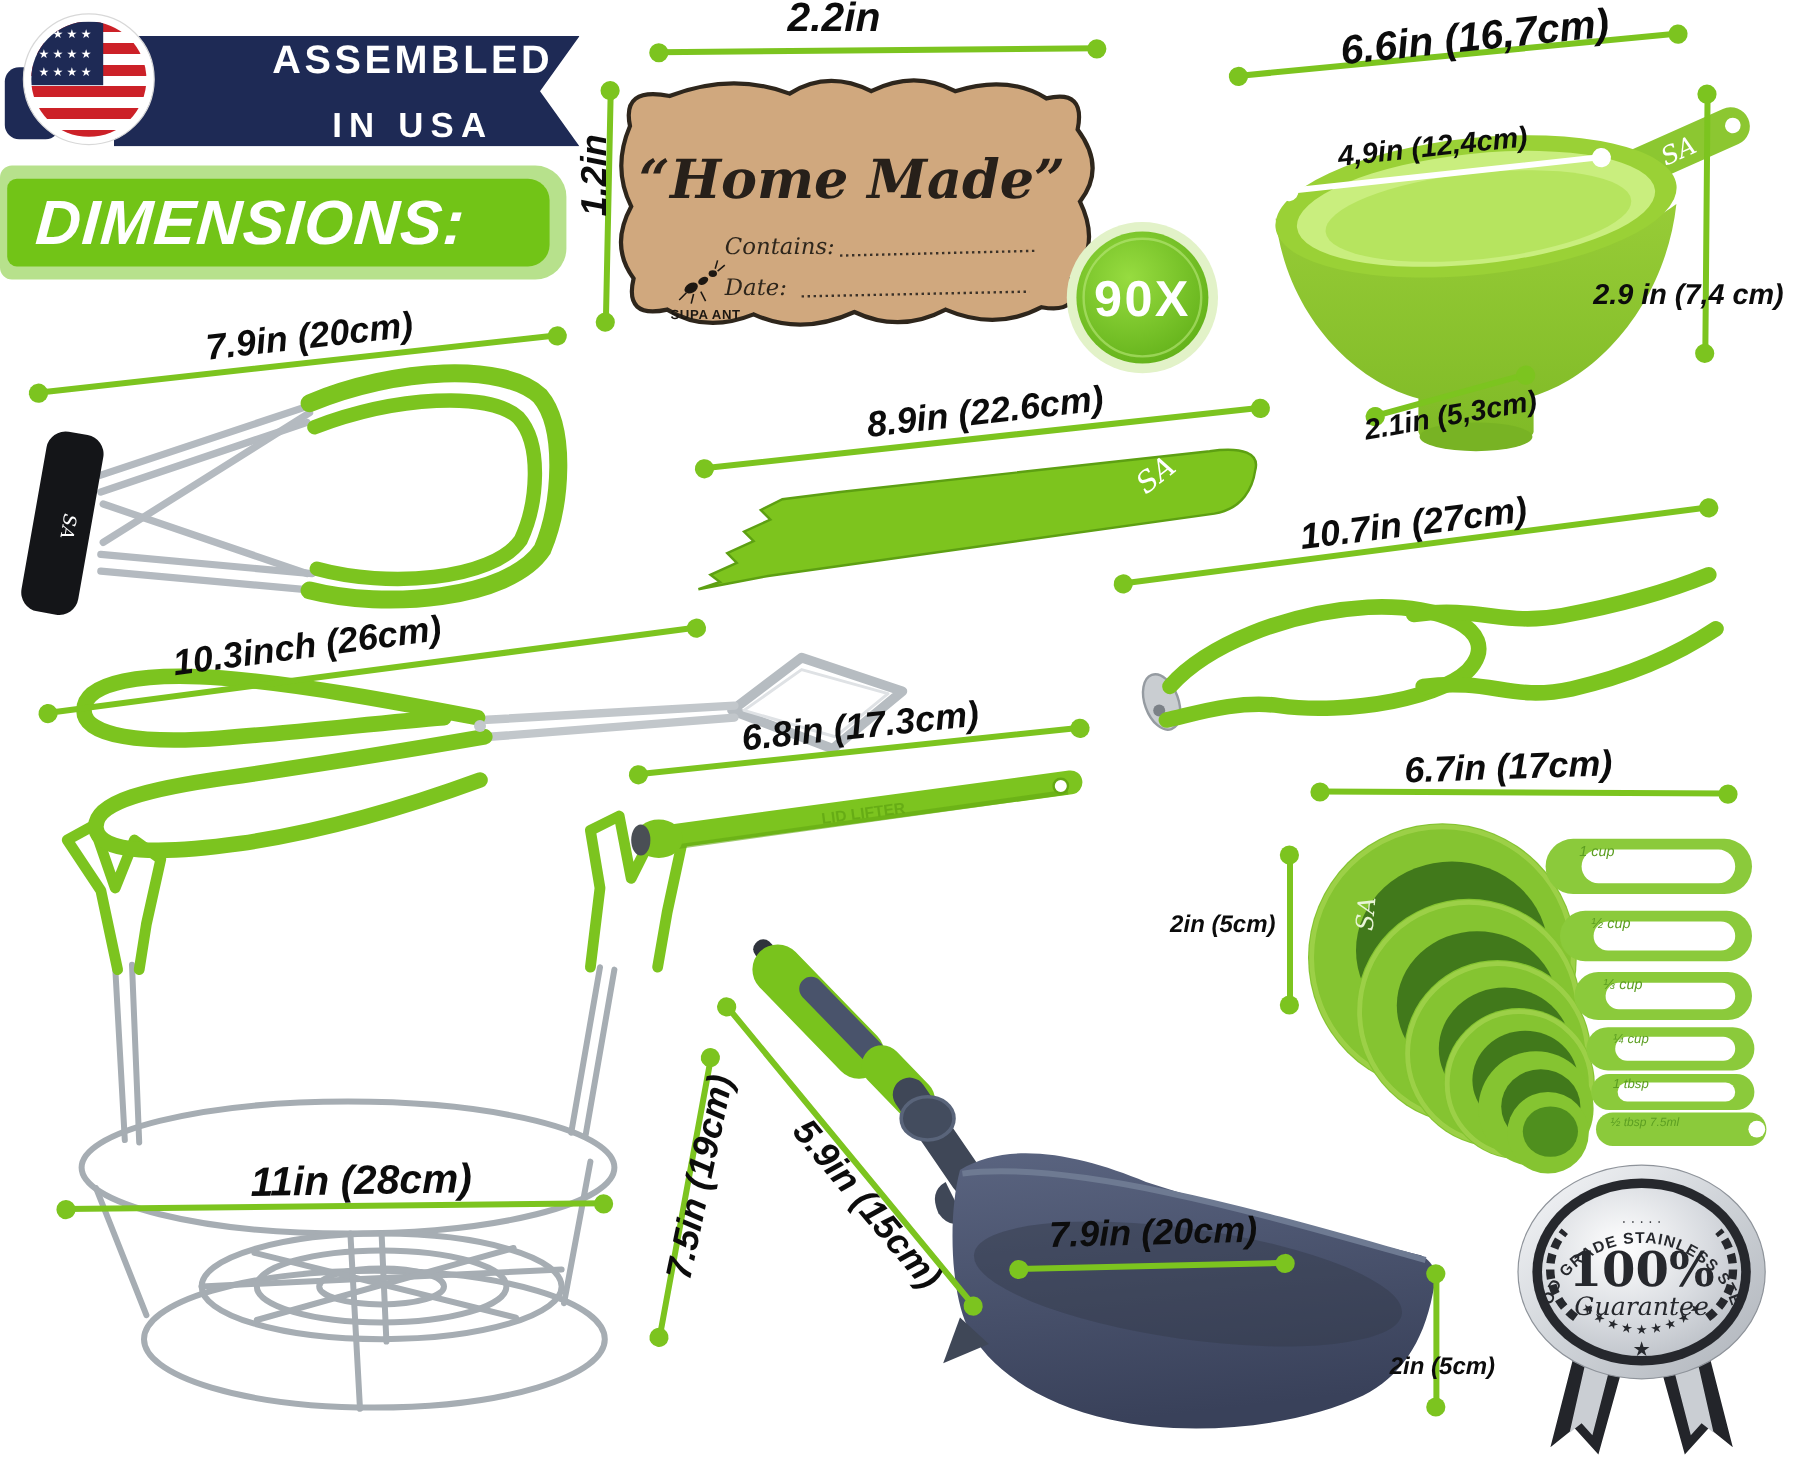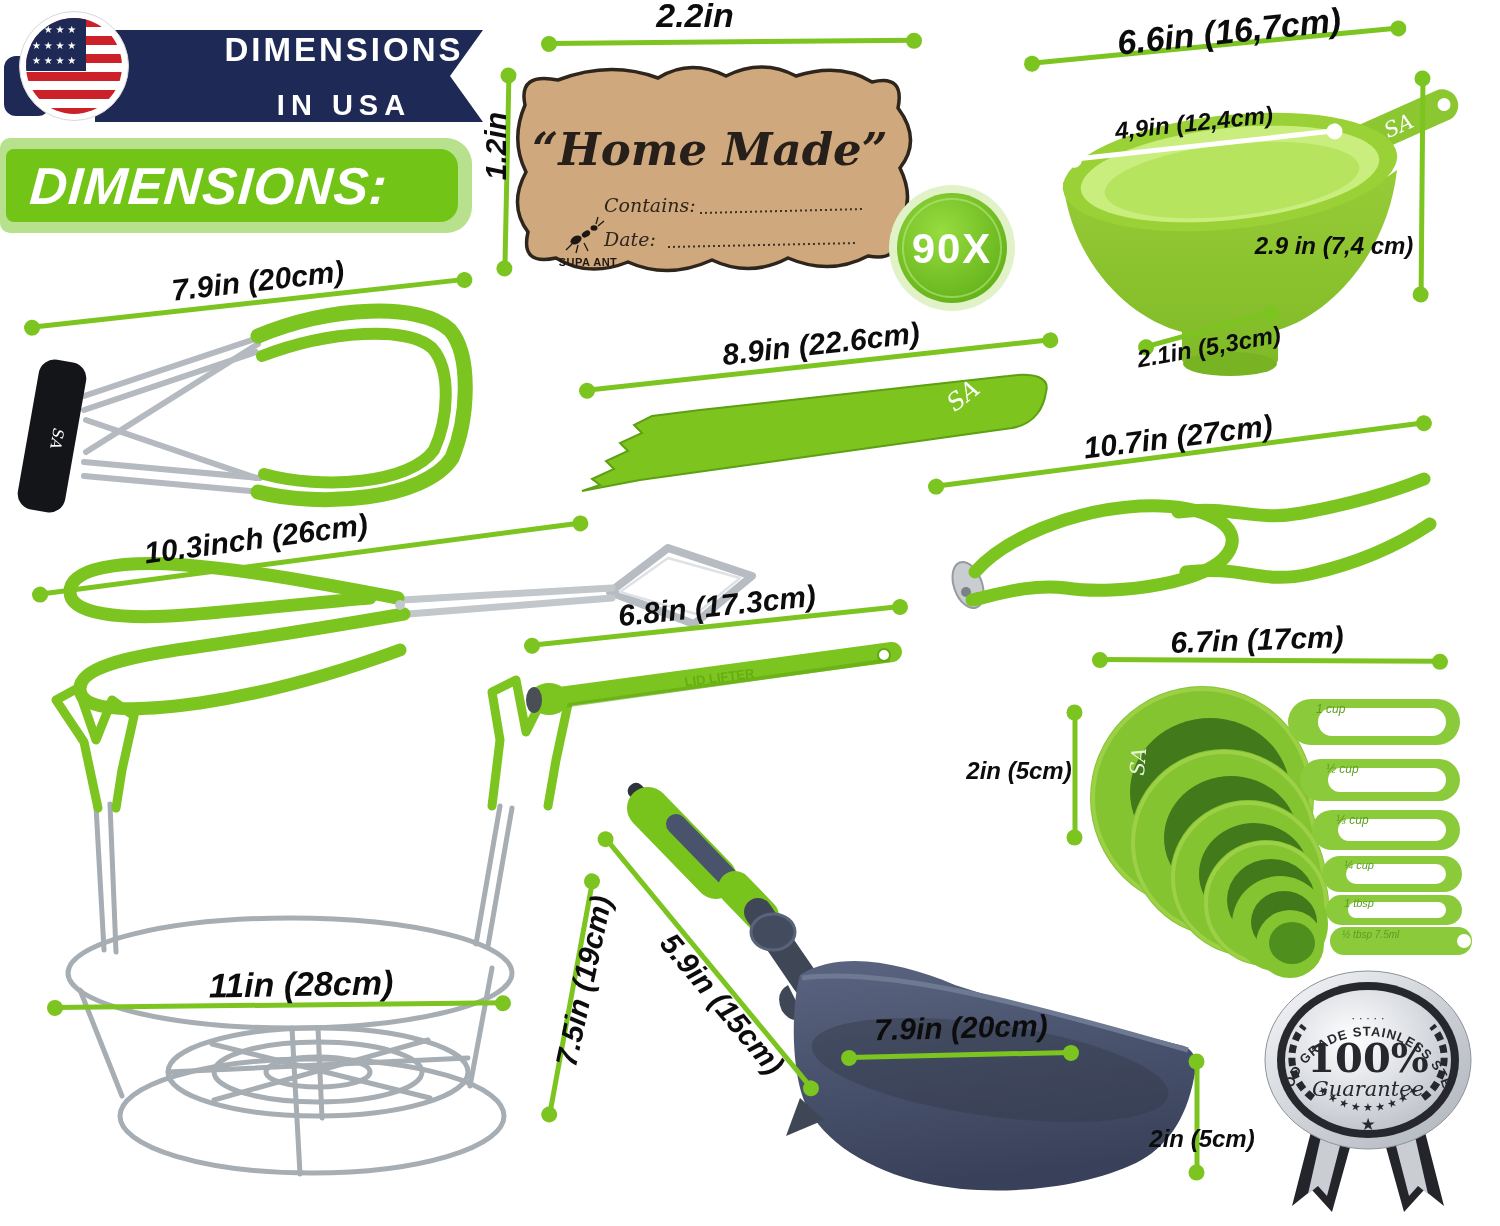--- a/index.html
+++ b/index.html
@@ -14,21 +14,21 @@
   .mline::before,.mline::after{content:"";position:absolute;top:50%;width:16px;height:16px;
          border-radius:50%;background:inherit;transform:translateY(-50%)}
   .mline::before{left:-5px}
   .mline::after{right:-5px}
   .mline.white{background:#ffffff}
 
   
   .mlabel{position:absolute;z-index:5;font-weight:bold;font-style:italic;color:#0c0c0c;
           white-space:nowrap;font-size:30px;letter-spacing:0;line-height:1;
           transform:translate(-50%,-50%)}
-  .big{font-size:34px}.small{font-size:24px}.mid{font-size:24px}
+  .big{font-size:34px}.small{font-size:24px}.mid{font-size:20px}
 
   
   .asm-ribbon{position:absolute;left:95px;top:30px;width:388px;height:92px;background:#1e2a55;
       clip-path:polygon(0 0,100% 0,91.5% 50%,100% 100%,0 100%);z-index:2;
       display:flex;flex-direction:column;justify-content:center;align-items:center;
       padding-left:110px;box-sizing:border-box;color:#fff;font-weight:bold}
   .asm-l1{font-size:33px;letter-spacing:3px}
   .asm-l2{font-size:29px;letter-spacing:6px;margin-top:20px}
   .flag-tab{position:absolute;left:4px;top:56px;width:46px;height:60px;background:#1e2a55;
       border-radius:12px;z-index:2}
@@ -270,21 +270,21 @@
       <text x="1368" y="1096" font-family="DejaVu Serif, serif" font-style="italic" font-size="21" fill="#26282d" text-anchor="middle">Guarantee</text>
       <text font-size="11" fill="#26282d">
         <textPath href="#arcBot" startOffset="50%" text-anchor="middle">★ ★ ★ ★ ★ ★ ★ ★ ★</textPath>
       </text>
       <text x="1368" y="1130" font-size="17" fill="#26282d" text-anchor="middle">★</text>
     </g>
   </svg>
 
   <div class="flag-tab"></div>
   <div class="asm-ribbon">
-    <div class="asm-l1">DIMENSIONS</div>
+    <div class="asm-l1">ASSEMBLED</div>
     <div class="asm-l2">IN USA</div>
   </div>
   <div class="flag-wrap">
     <div class="flag">
       <div class="canton">
         <div>★ ★ ★ ★</div>
         <div>★ ★ ★ ★</div>
         <div>★ ★ ★ ★</div>
       </div>
     </div>
@@ -312,21 +312,21 @@
   <div class="mline" style="left:52px;top:1005px;width:454px;transform:rotate(-0.6deg)"></div>
   <div class="mline" style="left:593px;top:876px;width:243px;transform:rotate(100.4deg)"></div>
   <div class="mline" style="left:604px;top:834px;width:329px;transform:rotate(50.5deg)"></div>
   <div class="mline" style="left:846px;top:1055px;width:228px;transform:rotate(-1.3deg)"></div>
   <div class="mline" style="left:1197px;top:1056px;width:117px;transform:rotate(90deg)"></div>
 
   <div class="mlabel big" style="left:695px;top:15px">2.2in</div>
   <div class="mlabel" style="left:496px;top:146px;transform:translate(-50%,-50%) rotate(-90deg)">1.2in</div>
   <div class="mlabel big" style="left:1229px;top:31px;transform:translate(-50%,-50%) rotate(-6deg)">6.6in (16,7cm)</div>
   <div class="mlabel small" style="left:1194px;top:123px;transform:translate(-50%,-50%) rotate(-6deg)">4,9in (12,4cm)</div>
-  <div class="mlabel small" style="left:1334px;top:246px">2.9 in (7,4 cm)</div>
+  <div class="mlabel small" style="left:1407px;top:246px">2.9 in (7,4 cm)</div>
   <div class="mlabel small" style="left:1209px;top:347px;transform:translate(-50%,-50%) rotate(-10deg)">2.1in (5,3cm)</div>
   <div class="mlabel" style="left:258px;top:281px;transform:translate(-50%,-50%) rotate(-6.5deg)">7.9in (20cm)</div>
   <div class="mlabel" style="left:821px;top:344px;transform:translate(-50%,-50%) rotate(-6.5deg)">8.9in (22.6cm)</div>
   <div class="mlabel" style="left:1178px;top:437px;transform:translate(-50%,-50%) rotate(-7deg)">10.7in (27cm)</div>
   <div class="mlabel" style="left:256px;top:539px;transform:translate(-50%,-50%) rotate(-7.5deg)">10.3inch (26cm)</div>
   <div class="mlabel" style="left:717px;top:606px;transform:translate(-50%,-50%) rotate(-6deg)">6.8in (17.3cm)</div>
   <div class="mlabel" style="left:1257px;top:640px;transform:translate(-50%,-50%) rotate(-2deg)">6.7in (17cm)</div>
   <div class="mlabel mid" style="left:1019px;top:771px">2in (5cm)</div>
   <div class="mlabel big" style="left:301px;top:984px;transform:translate(-50%,-50%) rotate(-1deg)">11in (28cm)</div>
   <div class="mlabel" style="left:584px;top:981px;transform:translate(-50%,-50%) rotate(-78deg)">7.5in (19cm)</div>

